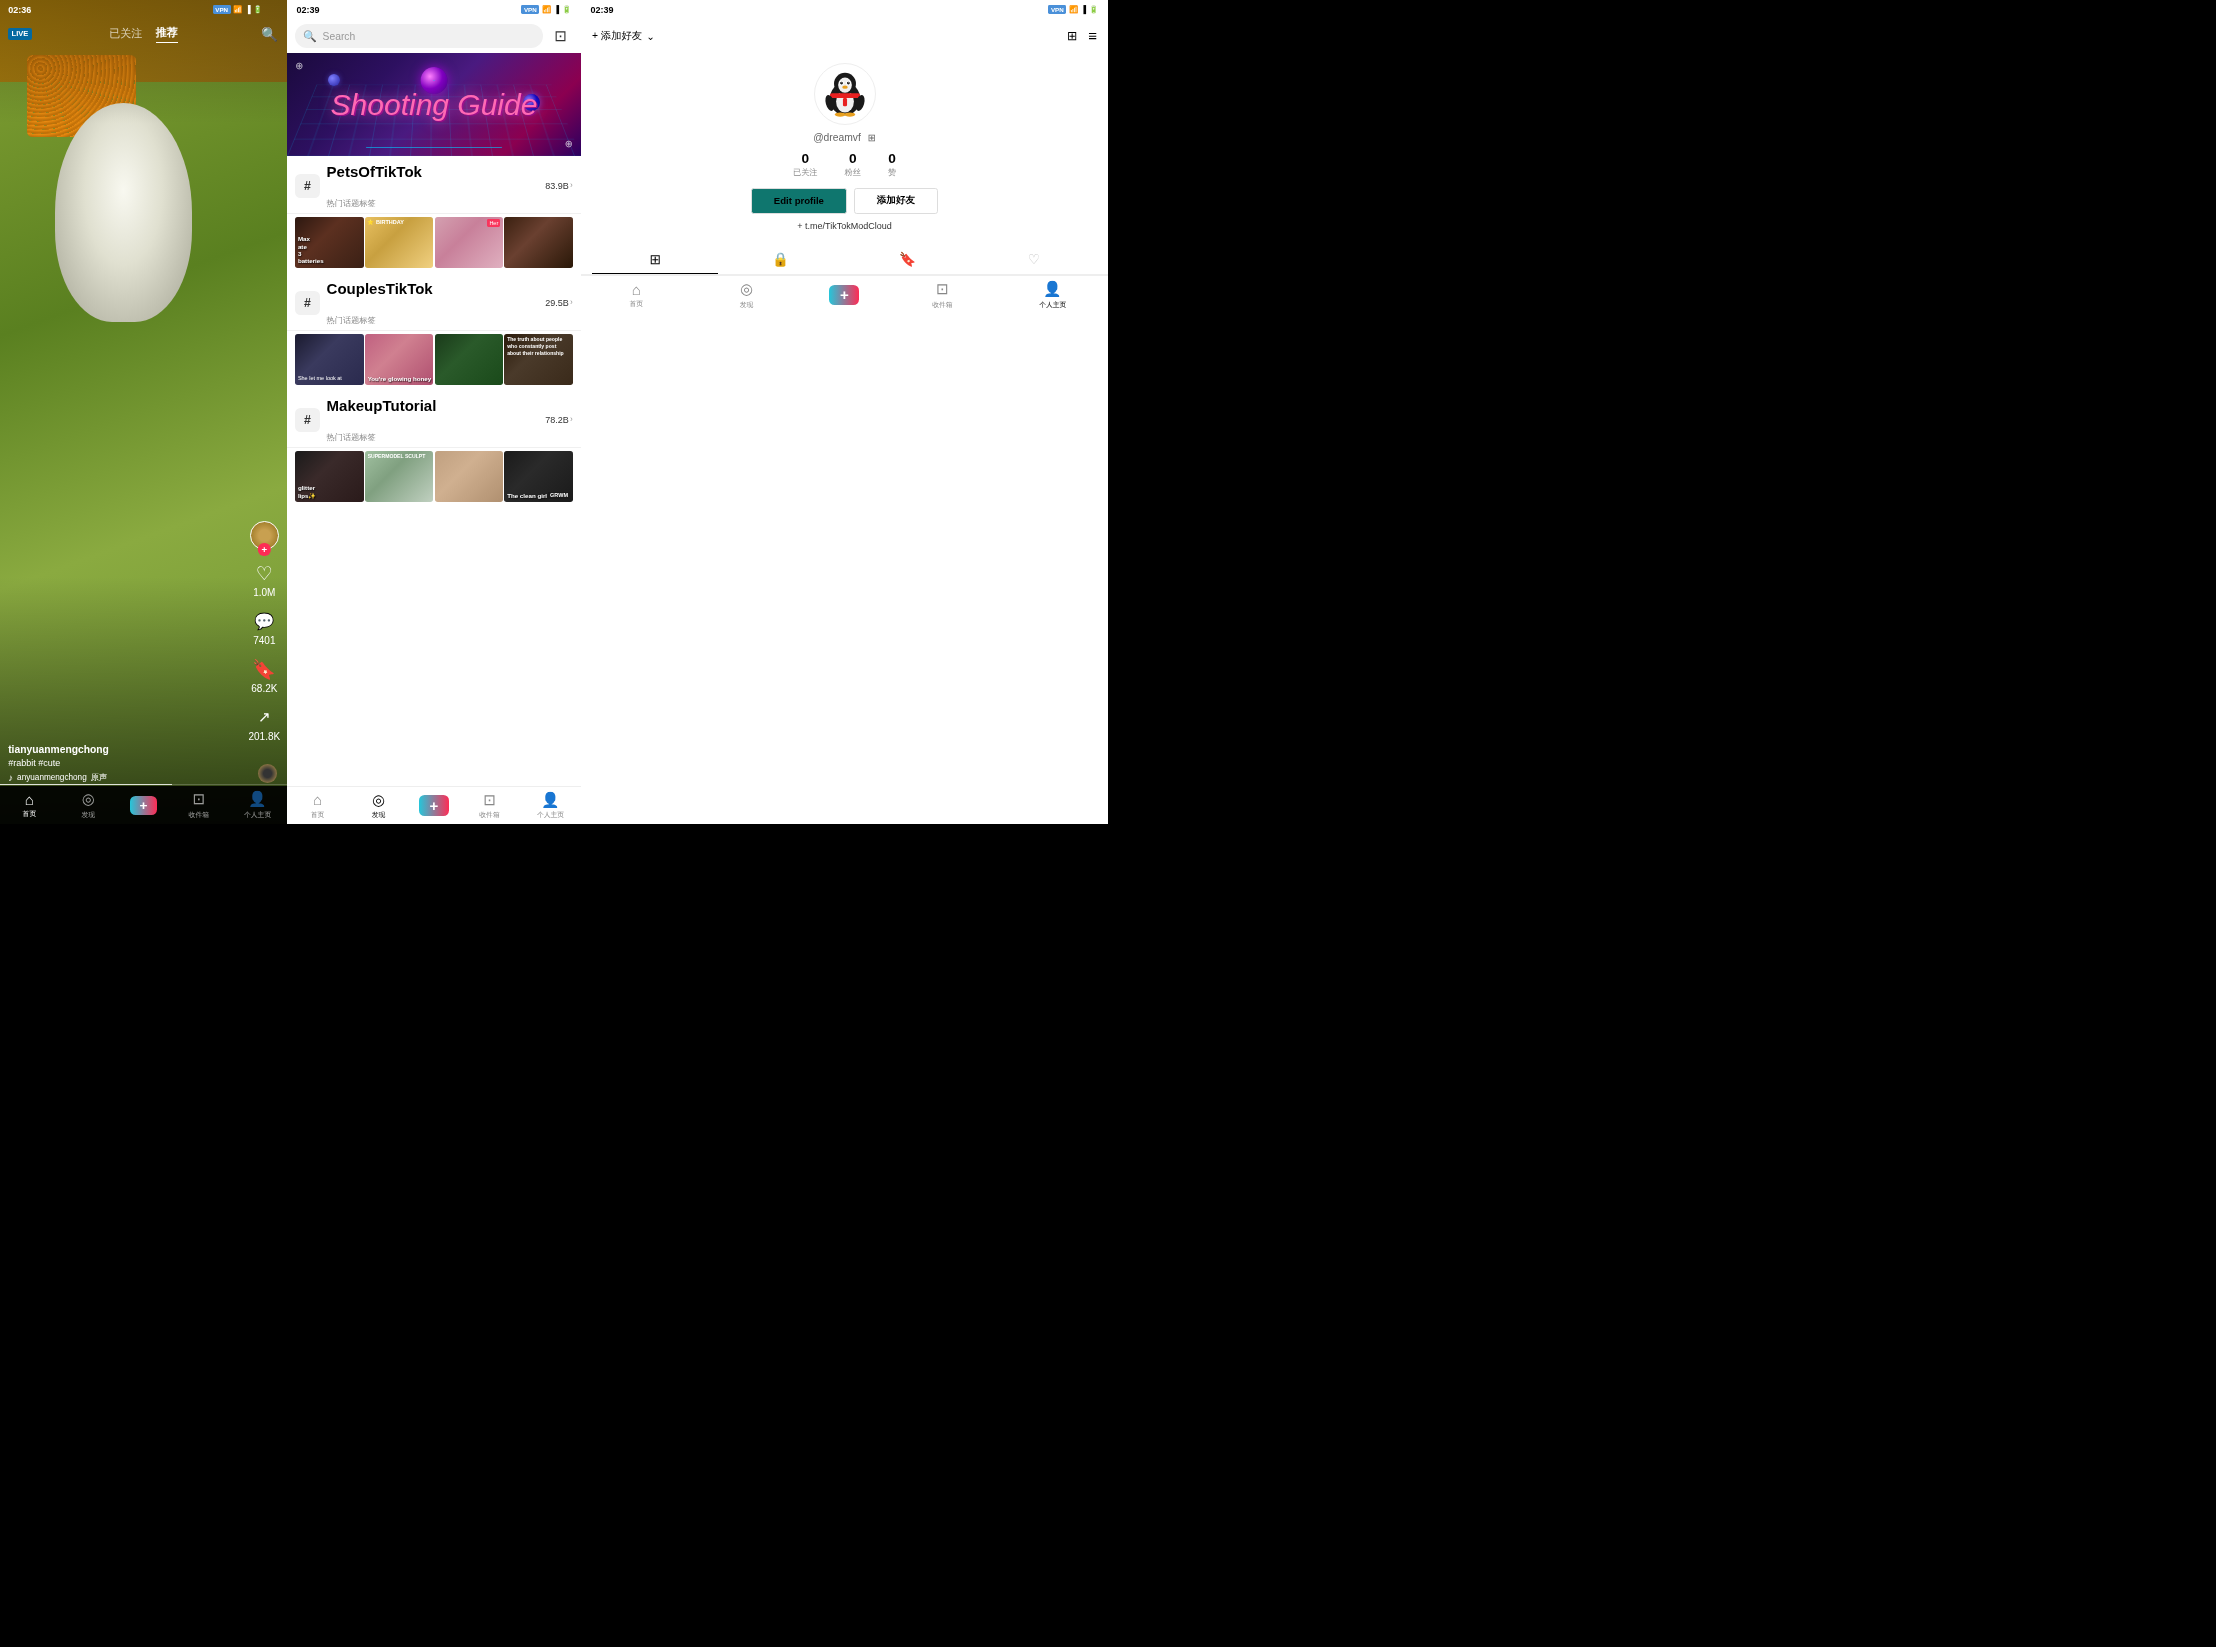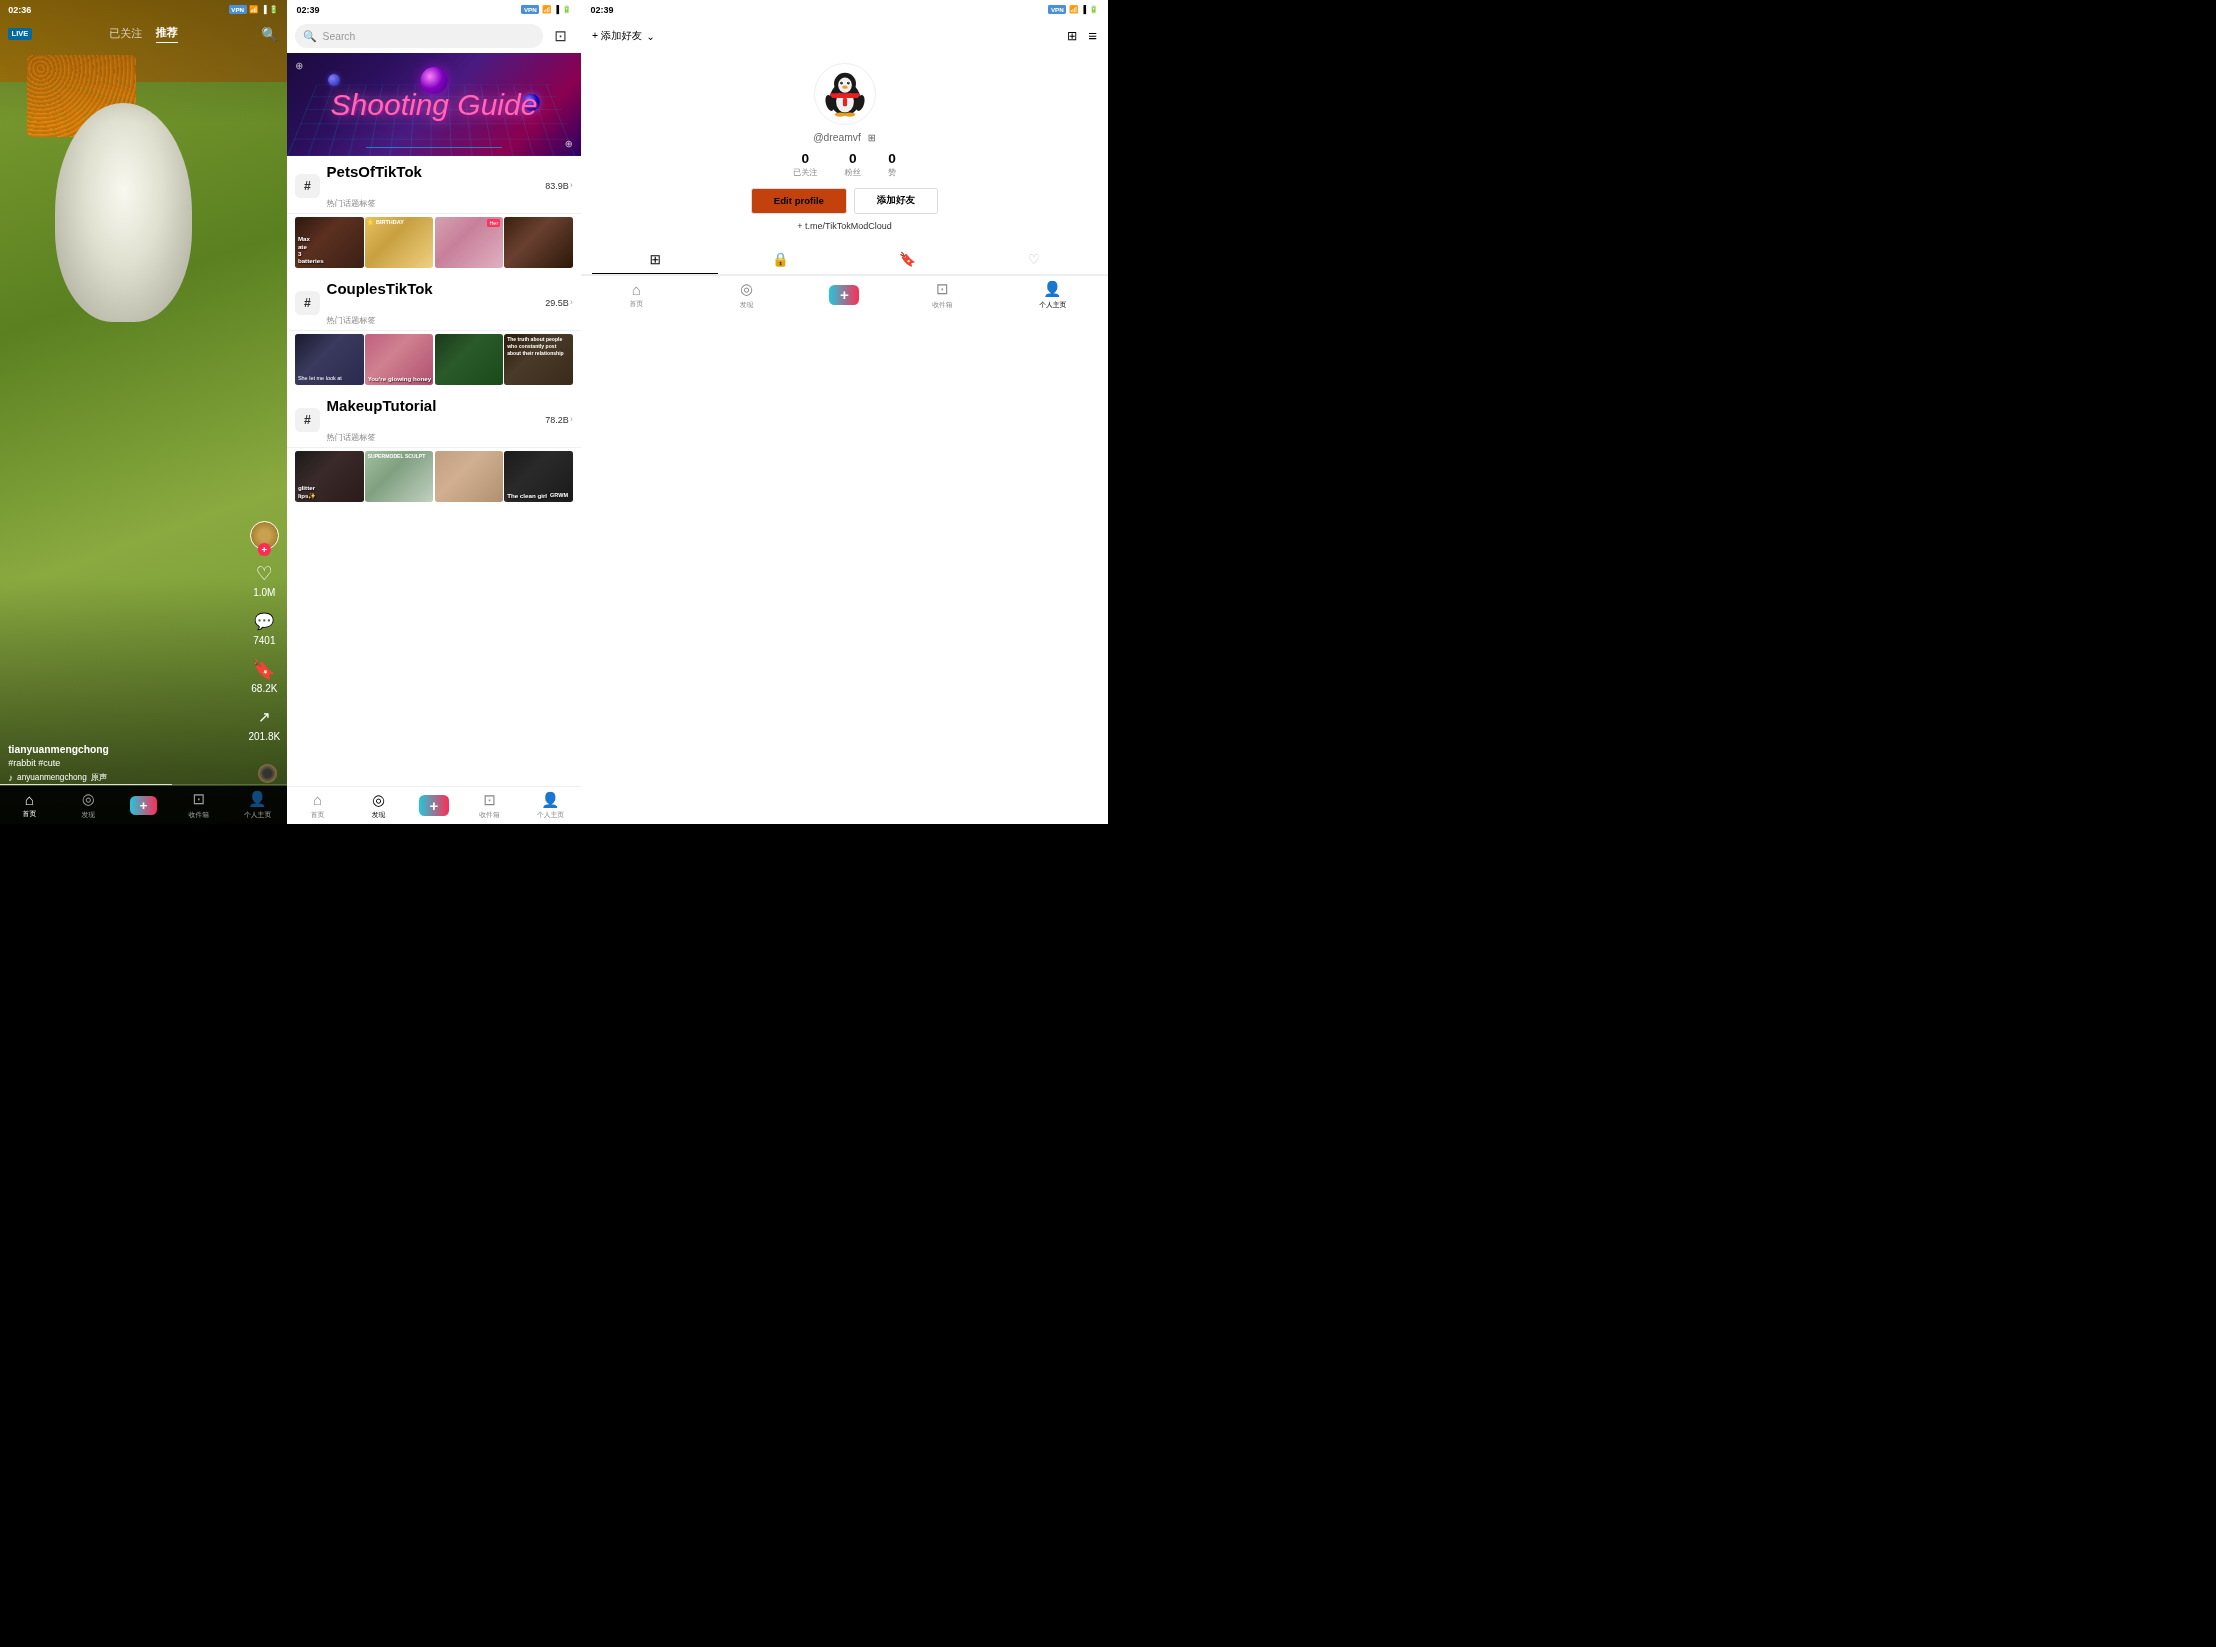--- a/index.html
+++ b/index.html
@@ -31,21 +31,21 @@
     }
     .feed-overlay {
       position: absolute;
       top: 0; left: 0; right: 0; bottom: 0;
       background: linear-gradient(to bottom, rgba(0,0,0,0.3) 0%, transparent 15%, transparent 70%, rgba(0,0,0,0.6) 100%);
     }
 
     
     .status-bar {
       position: absolute;
-      top: 0; left: 0; right: 0;
+      top: 0; left: 0; right: 16px;
       height: 19px;
       display: flex;
       align-items: center;
       justify-content: space-between;
       padding: 0 8.2px;
       color: #fff;
       font-size: 9px;
       font-weight: 600;
       z-index: 10;
     }
@@ -566,21 +566,21 @@
     }
     .profile-buttons {
       display: flex;
       gap: 6.8px;
       margin-bottom: 6.8px;
     }
     .btn-edit {
       padding: 5.5px 22px;
       border: 1px solid #ddd;
       border-radius: 2.7px;
-      background: #c2410c;
+      background: #0f766e;
       font-size: 9.6px;
       font-weight: 600;
       cursor: pointer;
       color: #000;
     }
     .btn-add-friend {
       padding: 5.5px 22px;
       border: 1px solid #ddd;
       border-radius: 2.7px;
       background: #fff;

